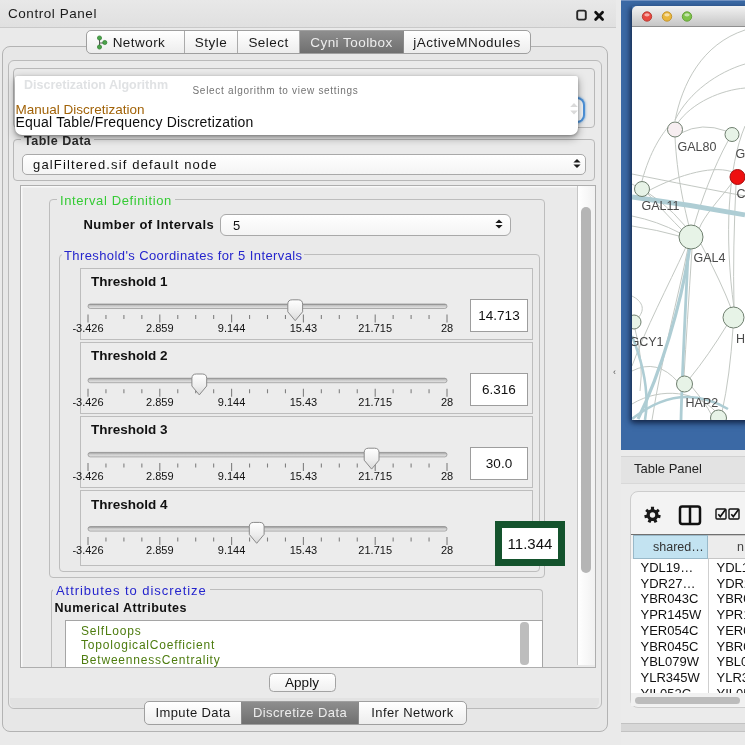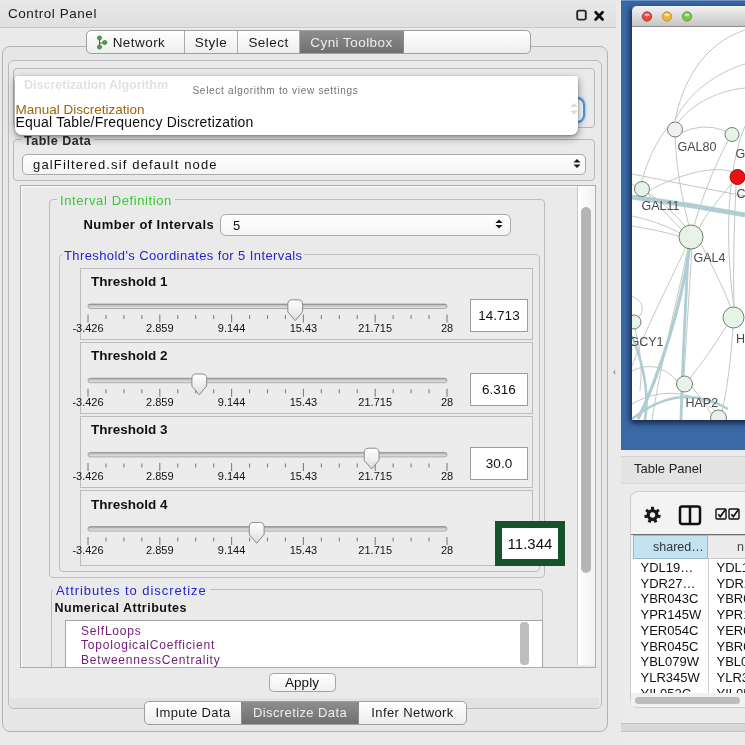--- a/index.html
+++ b/index.html
@@ -20,20 +20,21 @@
 
 <div class="abs" style="left:2px;top:46px;width:604px;height:684px;border:1px solid #b3b3b3;border-radius:8px;background:#e7e7e7;"></div>
 
 <div class="abs" style="left:8px;top:60px;width:592px;height:647px;border:1px solid #bababa;border-radius:6px;background:#eaeaea;"></div>
 
 <div class="abs" id="toptabs" style="left:86px;top:30px;width:443px;height:22px;border:1px solid #9f9f9f;border-radius:5px;background:linear-gradient(#ffffff,#ededed);overflow:hidden;display:flex;letter-spacing:.45px;">
   <div class="ctr" style="width:90px;border-right:1px solid #ababab;font-size:13.5px;color:#1a1a1a;padding-left:7px;box-sizing:content-box;">Network</div>
   <div class="ctr" style="width:52px;border-right:1px solid #ababab;font-size:13.5px;color:#1a1a1a;">Style</div>
   <div class="ctr" style="width:61px;border-right:1px solid #ababab;font-size:13.5px;color:#1a1a1a;">Select</div>
   <div class="ctr" style="width:103px;border-right:1px solid #8a8a8a;font-size:13.5px;color:#ededed;background:linear-gradient(#8e8e8e,#6f6f6f);">Cyni Toolbox</div>
+  <div class="ctr" style="flex:1;font-size:13.5px;color:#1a1a1a;">jActiveMNodules</div>
 </div>
 
 <div class="abs" style="left:13px;top:68px;width:580px;height:58px;border:1px solid #b8b8b8;border-radius:4px;"></div>
 
 <div class="abs" style="left:566px;top:97px;width:17px;height:22px;border:2.5px solid #4d92d9;border-left:none;border-radius:0 8px 8px 0;background:#f5f7f9;box-shadow:0 0 2px 1px rgba(110,165,220,.55);"></div>
 
 <div class="abs" style="left:13px;top:139px;width:580px;height:40px;border:1px solid #b8b8b8;border-radius:4px;"></div>
 <div class="abs" style="left:21px;top:133.5px;font-size:12.5px;font-weight:bold;color:#2b2b2b;background:#eaeaea;padding:0 3px;letter-spacing:.5px;">Table Data</div>
 <div class="abs" id="combo-table" style="left:22px;top:154px;width:562px;height:19px;background:linear-gradient(#ffffff,#f4f4f4);border:1px solid #a9a9a9;border-radius:5px;"></div>
 <div class="abs" style="left:33px;top:157px;font-size:13px;color:#111;letter-spacing:1.15px;">galFiltered.sif default node</div>
@@ -88,21 +89,21 @@
 <div class="abs" style="left:201.6px;top:544.1px;width:60px;text-align:center;font-size:11px;color:#111;">9.144</div>
 <div class="abs" style="left:273.4px;top:544.1px;width:60px;text-align:center;font-size:11px;color:#111;">15.43</div>
 <div class="abs" style="left:345.2px;top:544.1px;width:60px;text-align:center;font-size:11px;color:#111;">21.715</div>
 <div class="abs" style="left:417.0px;top:544.1px;width:60px;text-align:center;font-size:11px;color:#111;">28</div>
 <div class="abs ctr" style="left:495px;top:521.1px;width:56px;height:31px;background:#fff;border:7px solid #14532d;font-size:15px;color:#111;">11.344</div>
 
 <div class="abs" style="left:50.5px;top:589px;width:490px;height:77px;border:1px solid #bdbdbd;border-radius:4px 4px 0 0;border-bottom:none;"></div>
 <div class="abs" style="left:53px;top:582.5px;font-size:13px;color:#2525cd;background:#eaeaea;padding:0 3px;letter-spacing:.95px;">Attributes to discretize</div>
 <div class="abs" style="left:54.5px;top:600.5px;font-size:12.5px;font-weight:bold;color:#111;letter-spacing:.5px;">Numerical Attributes</div>
 <div class="abs" style="left:65px;top:619.5px;width:476px;height:46.5px;border:1px solid #a5a5a5;border-bottom:none;background:#fff;overflow:hidden;">
-  <div style="position:absolute;left:15px;top:3px;font-size:12px;color:#701a75;line-height:14.7px;white-space:pre;letter-spacing:.8px;">SelfLoops
+  <div style="position:absolute;left:15px;top:3px;font-size:12px;color:#4d7c0f;line-height:14.7px;white-space:pre;letter-spacing:.8px;">SelfLoops
 TopologicalCoefficient
 BetweennessCentrality</div>
 </div>
 <div class="abs" style="left:520px;top:622px;width:8.5px;height:43px;background:#bdbdbd;border-radius:4px;"></div>
 
 <div class="abs" style="left:9.5px;top:697.5px;width:589px;height:10px;background:#e2e2e2;border-radius:0 0 6px 6px;"></div>
 
 <div class="abs ctr" style="left:268.5px;top:672.5px;width:65px;height:17.5px;background:linear-gradient(#ffffff,#f0f0f0);border:1px solid #a3a3a3;border-radius:4.5px;font-size:13.5px;color:#111;">Apply</div>
 
 <div class="abs" id="bottabs" style="left:144px;top:700.5px;width:321px;height:22px;border:1px solid #9f9f9f;border-radius:5px;background:linear-gradient(#ffffff,#ededed);overflow:hidden;display:flex;letter-spacing:.4px;">

